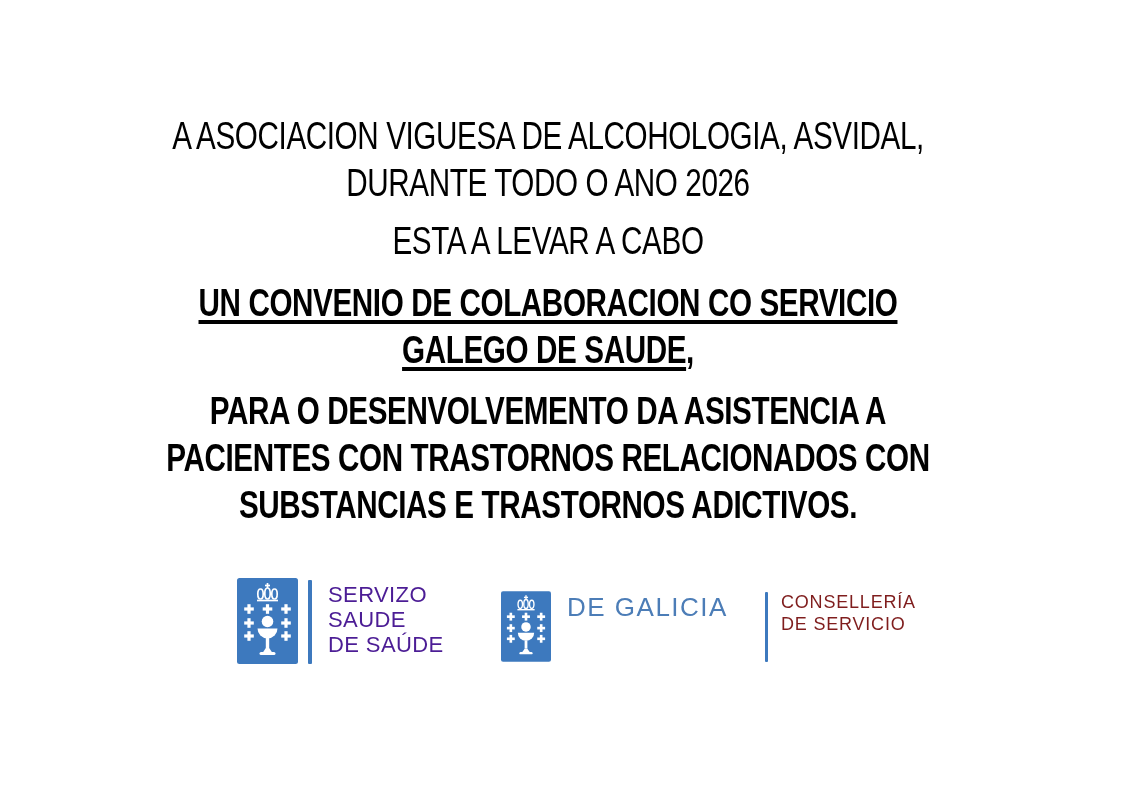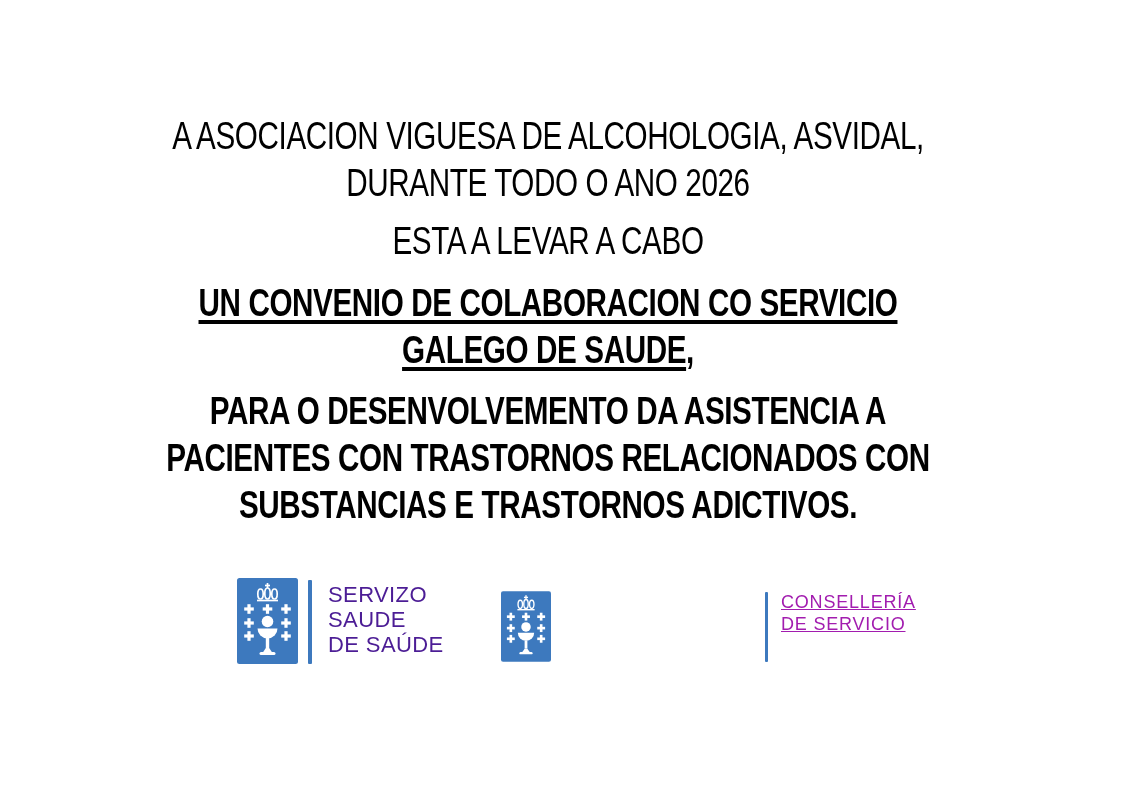--- a/index.html
+++ b/index.html
@@ -64,22 +64,21 @@
     font-size: 26px;
     line-height: 29px;
     letter-spacing: 1.5px;
     color: #4C7DB7;
   }
   .conselleria-text {
     left: 781px; top: 591px;
     font-size: 18px;
     line-height: 22px;
     letter-spacing: 0.8px;
-    color: #a21caf;
-    text-decoration: underline;
+    color: #7f1d1d;
   }
 </style>
 </head>
 <body>
 
 <div class="content">
   <div class="line mt-first">A ASOCIACION VIGUESA DE ALCOHOLOGIA, ASVIDAL,</div>
   <div class="line">DURANTE TODO O ANO 2026</div>
   <div class="line mt-p2">ESTA A LEVAR A CABO</div>
   <div class="line bold mt-p3"><span class="u">UN CONVENIO DE COLABORACION CO SERVICIO</span></div>
@@ -159,20 +158,21 @@
     <g fill="#ffffff">
       <path d="M20.5 50.5 a 10 10 0 0 0 20 0 z"></path>
       <rect x="28.8" y="60" width="3.4" height="10"></rect>
       <path d="M28.8 70 h3.4 l2.8 4.2 h-9 z"></path>
       <rect x="22.5" y="74" width="16" height="3" rx="1.5"></rect>
     </g>
   </svg>
 </div>
 
 <div class="abs xunta-text">
+  <div>DE GALICIA</div>
 </div>
 
 <div class="abs vbar bar-xunta"></div>
 
 <div class="abs conselleria-text">
   <div>CONSELLERÍA</div>
   <div>DE SERVICIO</div>
 </div>
 
 </body></html>

